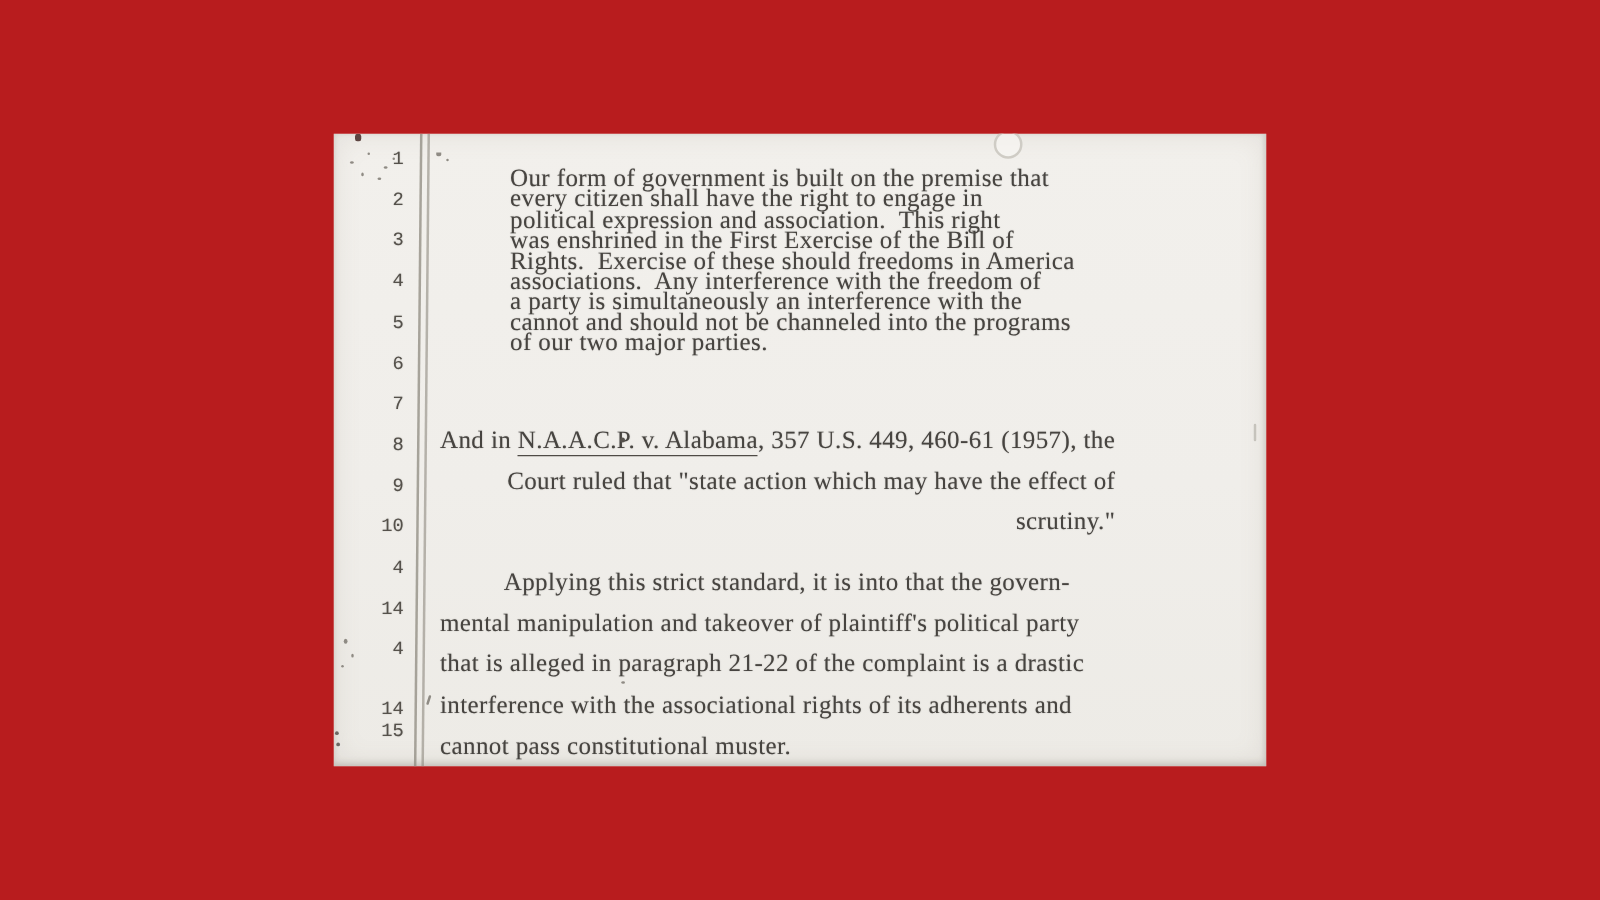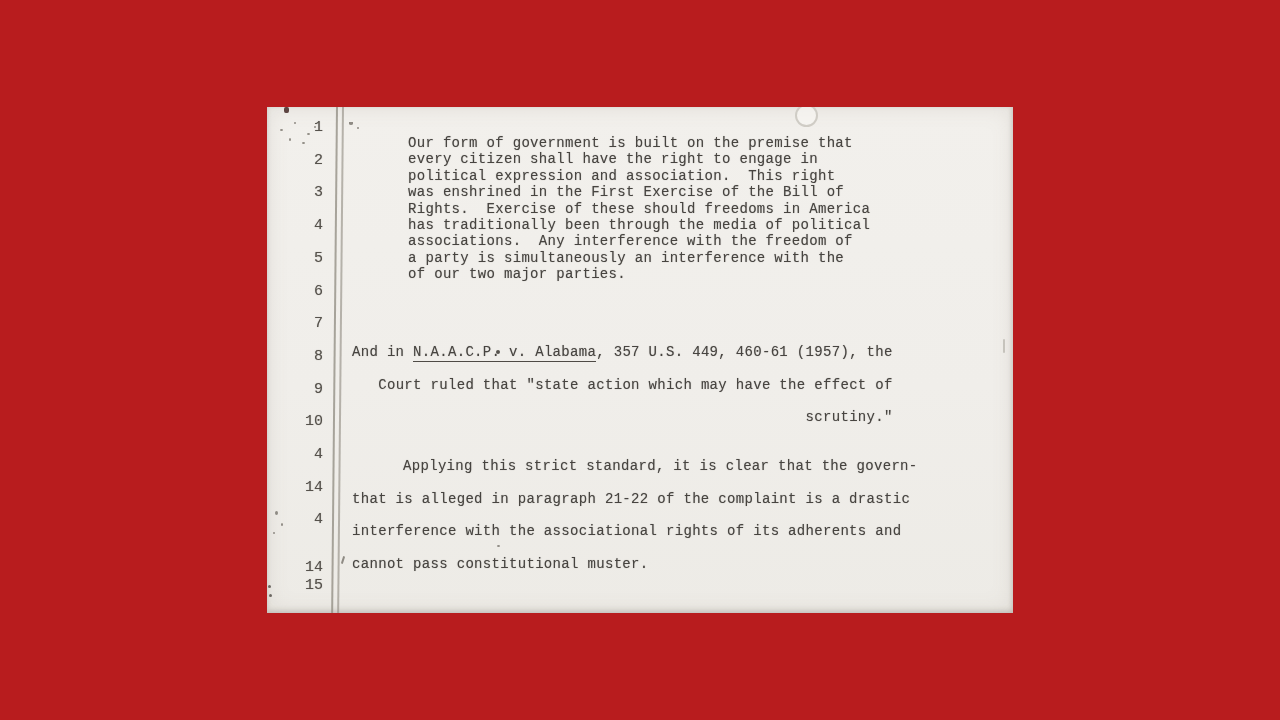--- a/index.html
+++ b/index.html
@@ -42,24 +42,25 @@
   
   .numbers { position: absolute; left: 6px; top: 0; width: 50px; height: 100%; }
   .ln {
     position: absolute; right: 0; width: 50px;
     text-align: right;
     font-size: 15px; color: #55514b;
     text-shadow: 0 0 1px rgba(85,81,75,0.45);
   }
 
   .typewriter {
-    font-size: 14px;
+    font-size: 20px;
     letter-spacing: 0.32px;
     color: #474440;
     text-shadow: 0 0 1px rgba(71,68,64,0.42);
+    font-family: Liberation Serif, serif;
   }
   .tline, .qline { white-space: pre; }
 
   
   .quote { position: absolute; left: 141px; top: 28px; line-height: 16.4px; }
 
   
   .para { position: absolute; left: 85px; line-height: 32.7px; }
   .para-cite  { top: 229px; text-align: right; }
   .para-close { top: 343px; }
@@ -118,34 +119,35 @@
       <span class="ln" style="top:452px">14</span>
       <span class="ln" style="top:470px">15</span>
     </div>
 
     <div class="quote typewriter">
       <div class="qline">Our form of government is built on the premise that</div>
       <div class="qline">every citizen shall have the right to engage in</div>
       <div class="qline">political expression and association.  This right</div>
       <div class="qline">was enshrined in the First Exercise of the Bill of</div>
       <div class="qline">Rights.  Exercise of these should freedoms in America</div>
-      <div class="qline">has traditionally been through the media of political</div>
       <div class="qline">associations.  Any interference with the freedom of</div>
       <div class="qline">a party is simultaneously an interference with the</div>
+      <div class="qline">cannot and should not be channeled into the programs</div>
       <div class="qline">of our two major parties.</div>
     </div>
 
     <div class="para para-cite typewriter">
       <div class="tline"><span>And in </span><span class="underlined">N.A.A.C.P. v. Alabama</span><span>, 357 U.S. 449, 460-61 (1957), the</span></div>
       <div class="tline">Court ruled that "state action which may have the effect of</div>
       <div class="tline">scrutiny."</div>
     </div>
 
     <div class="para para-close typewriter">
-      <div class="tline">Applying this strict standard, it is clear that the govern-</div>
+      <div class="tline">Applying this strict standard, it is into that the govern-</div>
+      <div class="tline">mental manipulation and takeover of plaintiff's political party</div>
       <div class="tline">that is alleged in paragraph 21-22 of the complaint is a drastic</div>
       <div class="tline">interference with the associational rights of its adherents and</div>
       <div class="tline">cannot pass constitutional muster.</div>
     </div>
 
     <div class="speck s-a1"></div>
     <div class="speck s-a2"></div>
     <div class="speck s-a3"></div>
     <div class="speck s-a4"></div>
     <div class="speck s-a5"></div>

